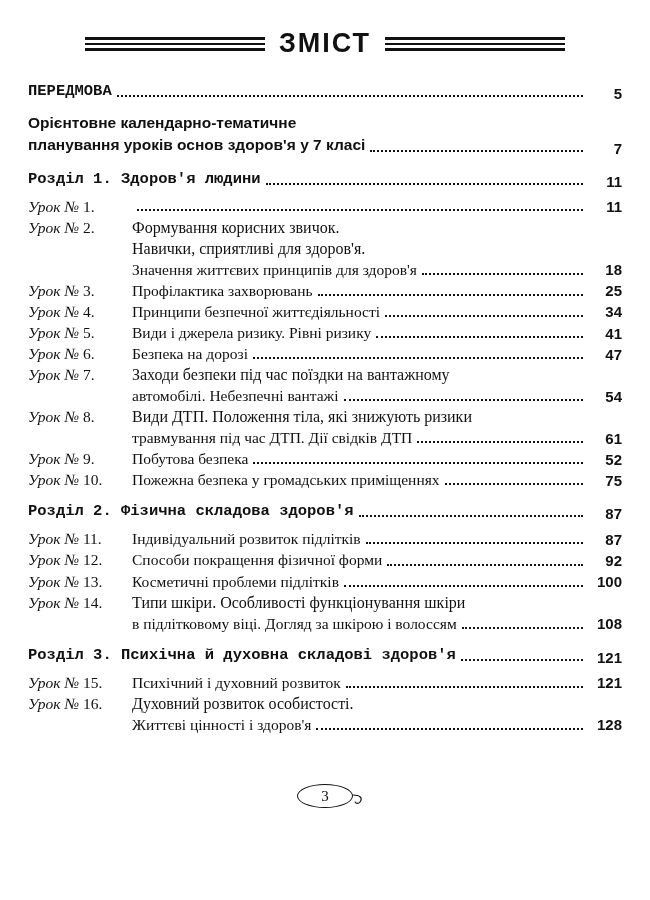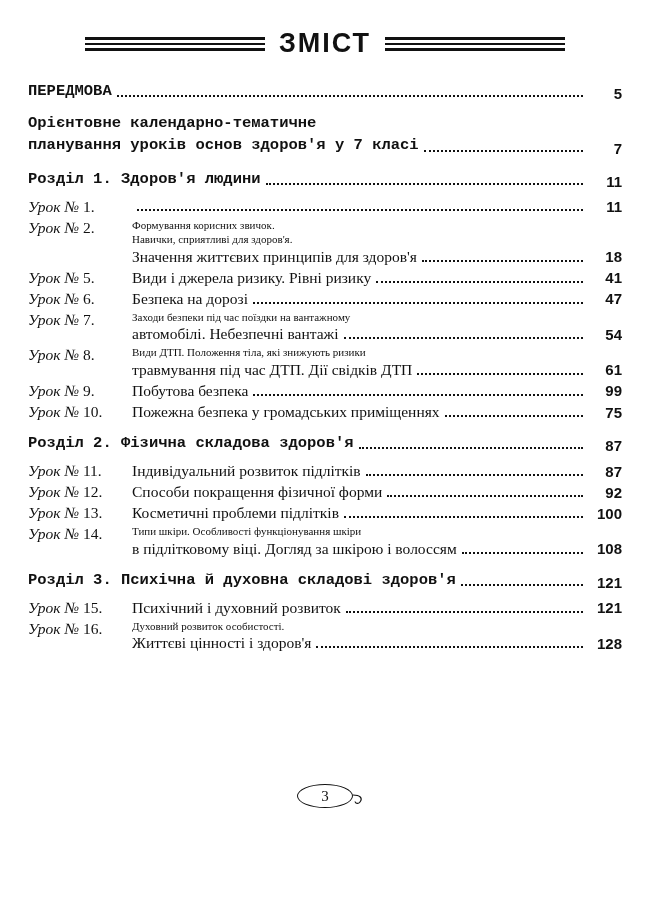--- a/index.html
+++ b/index.html
@@ -89,21 +89,21 @@
     line-height: 1.35;
   }
   .front-row { margin-top: 6px; margin-bottom: 10px; }
   .planning { margin-bottom: 12px; }
   .planning-block {
     display: flex;
     align-items: flex-end;
     width: 100%;
   }
   .planning-text {
-    font-family: Liberation Mono, monospace;
+    font-family: Liberation Sans, sans-serif;
     font-weight: bold;
     font-size: 15.5px;
     line-height: 1.45;
     white-space: pre-line;
   }
   .section-row {
     margin-top: 11px;
     margin-bottom: 7px;
   }
 
@@ -138,21 +138,21 @@
     align-items: flex-end;
     width: 100%;
   }
   .lesson-text {
     font-family: "Liberation Serif", serif;
     font-size: 15.5px;
     white-space: nowrap;
   }
   .lesson-extra {
     font-family: "Liberation Serif", serif;
-    font-size: 11px;
+    font-size: 16px;
     white-space: nowrap;
     margin-bottom: 0px;
   }
 
   
   .footer {
     position: absolute;
     left: 0;
     right: 0;
     bottom: 92px;
@@ -242,21 +242,47 @@
       <div class="lesson-extra">Формування корисних звичок.</div>
       <div class="lesson-extra">Навички, сприятливі для здоров'я.</div>
       <div class="lesson-line">
         <span class="lesson-text">Значення життєвих принципів для здоров'я</span>
         <span class="leader"></span>
         <span class="pageno">18</span>
       </div>
     </div>
   </div>
 
-
+  <div class="lesson">
+    <div class="lesson-label">
+      <span>Урок №</span>
+      <span class="num">3.</span>
+    </div>
+    <div class="lesson-body">
+      <div class="lesson-line">
+        <span class="lesson-text">Профілактика захворювань</span>
+        <span class="leader"></span>
+        <span class="pageno">25</span>
+      </div>
+    </div>
+  </div>
+
+  <div class="lesson">
+    <div class="lesson-label">
+      <span>Урок №</span>
+      <span class="num">4.</span>
+    </div>
+    <div class="lesson-body">
+      <div class="lesson-line">
+        <span class="lesson-text">Принципи безпечної життєдіяльності</span>
+        <span class="leader"></span>
+        <span class="pageno">34</span>
+      </div>
+    </div>
+  </div>
 
   <div class="lesson">
     <div class="lesson-label">
       <span>Урок №</span>
       <span class="num">5.</span>
     </div>
     <div class="lesson-body">
       <div class="lesson-line">
         <span class="lesson-text">Види і джерела ризику. Рівні ризику</span>
         <span class="leader"></span>
@@ -311,21 +337,21 @@
 
   <div class="lesson">
     <div class="lesson-label">
       <span>Урок №</span>
       <span class="num">9.</span>
     </div>
     <div class="lesson-body">
       <div class="lesson-line">
         <span class="lesson-text">Побутова безпека</span>
         <span class="leader"></span>
-        <span class="pageno">99</span>
+        <span class="pageno">52</span>
       </div>
     </div>
   </div>
 
   <div class="lesson">
     <div class="lesson-label">
       <span>Урок №</span>
       <span class="num">10.</span>
     </div>
     <div class="lesson-body">

